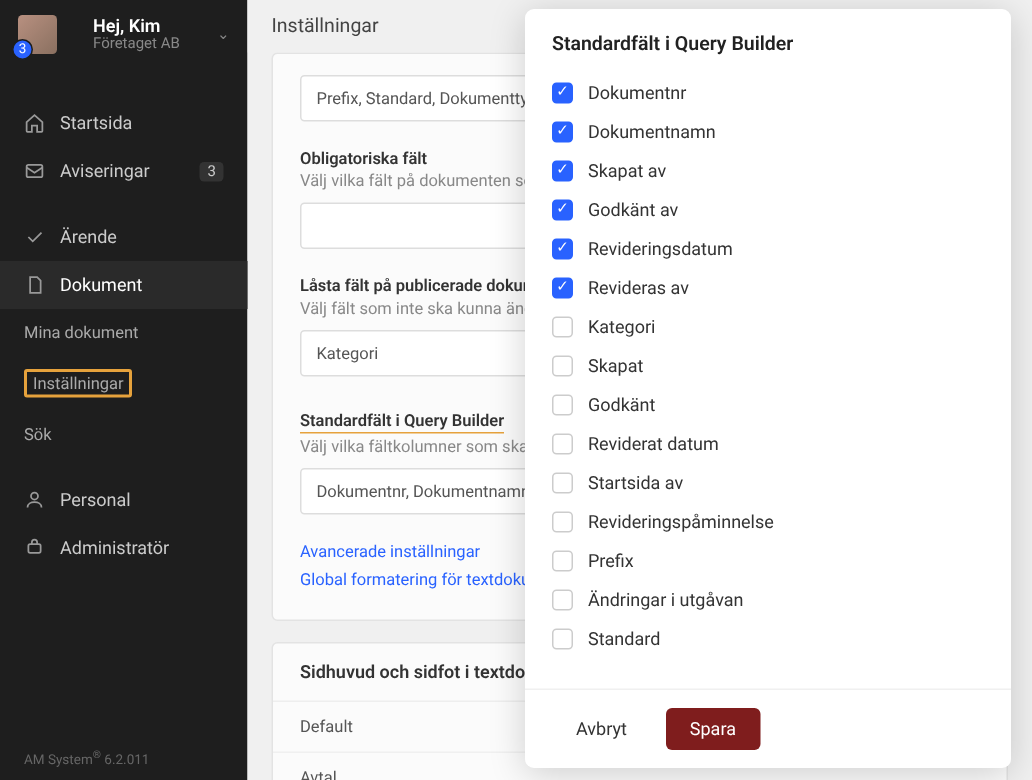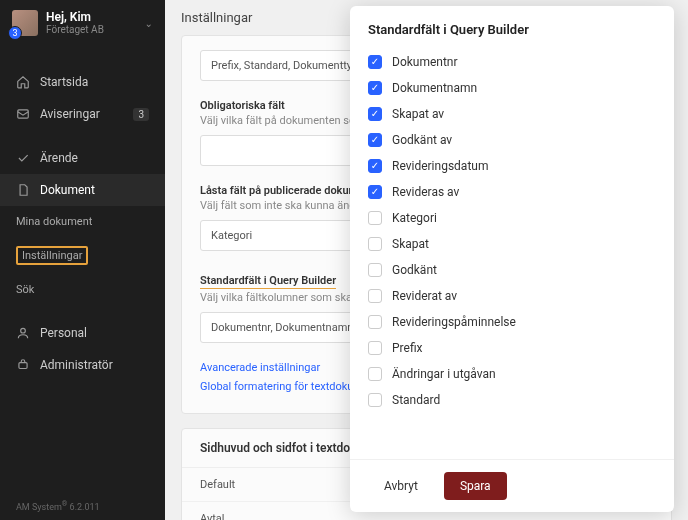--- a/index.html
+++ b/index.html
@@ -2,21 +2,21 @@
 <html><head>
 <meta charset="utf-8">
 <style>
   * { box-sizing: border-box; margin: 0; padding: 0; font-family: -apple-system, BlinkMacSystemFont, "Segoe UI", Roboto, sans-serif; }
   body { width: 688px; height: 520px; overflow: hidden; background: #f5f5f5; display: flex; }
   
   .sidebar { width: 165px; background: #1e1e1e; color: #ccc; display: flex; flex-direction: column; font-size: 12px; }
   .user-block { display: flex; align-items: center; padding: 10px 12px; gap: 8px; position: relative; }
   .avatar { width: 26px; height: 26px; background: linear-gradient(135deg,#b89080,#8a7060); border-radius: 3px; position: relative; }
   .avatar-badge { position: absolute; bottom: -4px; left: -4px; background: #2962ff; color: #fff; font-size: 9px; border-radius: 50%; width: 14px; height: 14px; display: flex; align-items: center; justify-content: center; border: 1.5px solid #1e1e1e; }
-  .user-text { flex: 1; line-height: 1.2; }
+  .user-text { flex: 1; line-height: 1.2; margin-left: 16px; }
   .user-greet { color: #fff; font-weight: 600; font-size: 12px; }
   .user-company { color: #888; font-size: 10px; }
   .chevron { color: #888; font-size: 10px; }
   
   .nav { display: flex; flex-direction: column; padding-top: 20px; flex: 1; }
   .nav-item { display: flex; align-items: center; gap: 10px; padding: 9px 16px; color: #ccc; cursor: pointer; position: relative; }
   .nav-item.active { background: #2a2a2a; color: #fff; }
   .nav-item.sub { padding-left: 16px; font-size: 11px; color: #aaa; }
   .highlight-box { border: 2px solid #e6a23c; border-radius: 2px; display: inline-block; padding: 1px 4px; }
   .nav-icon { width: 14px; height: 14px; display: inline-flex; align-items: center; justify-content: center; color: #999; }
@@ -203,21 +203,25 @@
         <div class="check-row">
           <span class="cb"></span>
           <span>Skapat</span>
         </div>
         <div class="check-row">
           <span class="cb"></span>
           <span>Godkänt</span>
         </div>
         <div class="check-row">
           <span class="cb"></span>
-          <span>Reviderat av</span>
+          <span>Reviderat datum</span>
+        </div>
+        <div class="check-row">
+          <span class="cb"></span>
+          <span>Startsida av</span>
         </div>
         <div class="check-row">
           <span class="cb"></span>
           <span>Revideringspåminnelse</span>
         </div>
         <div class="check-row">
           <span class="cb"></span>
           <span>Prefix</span>
         </div>
         <div class="check-row">

